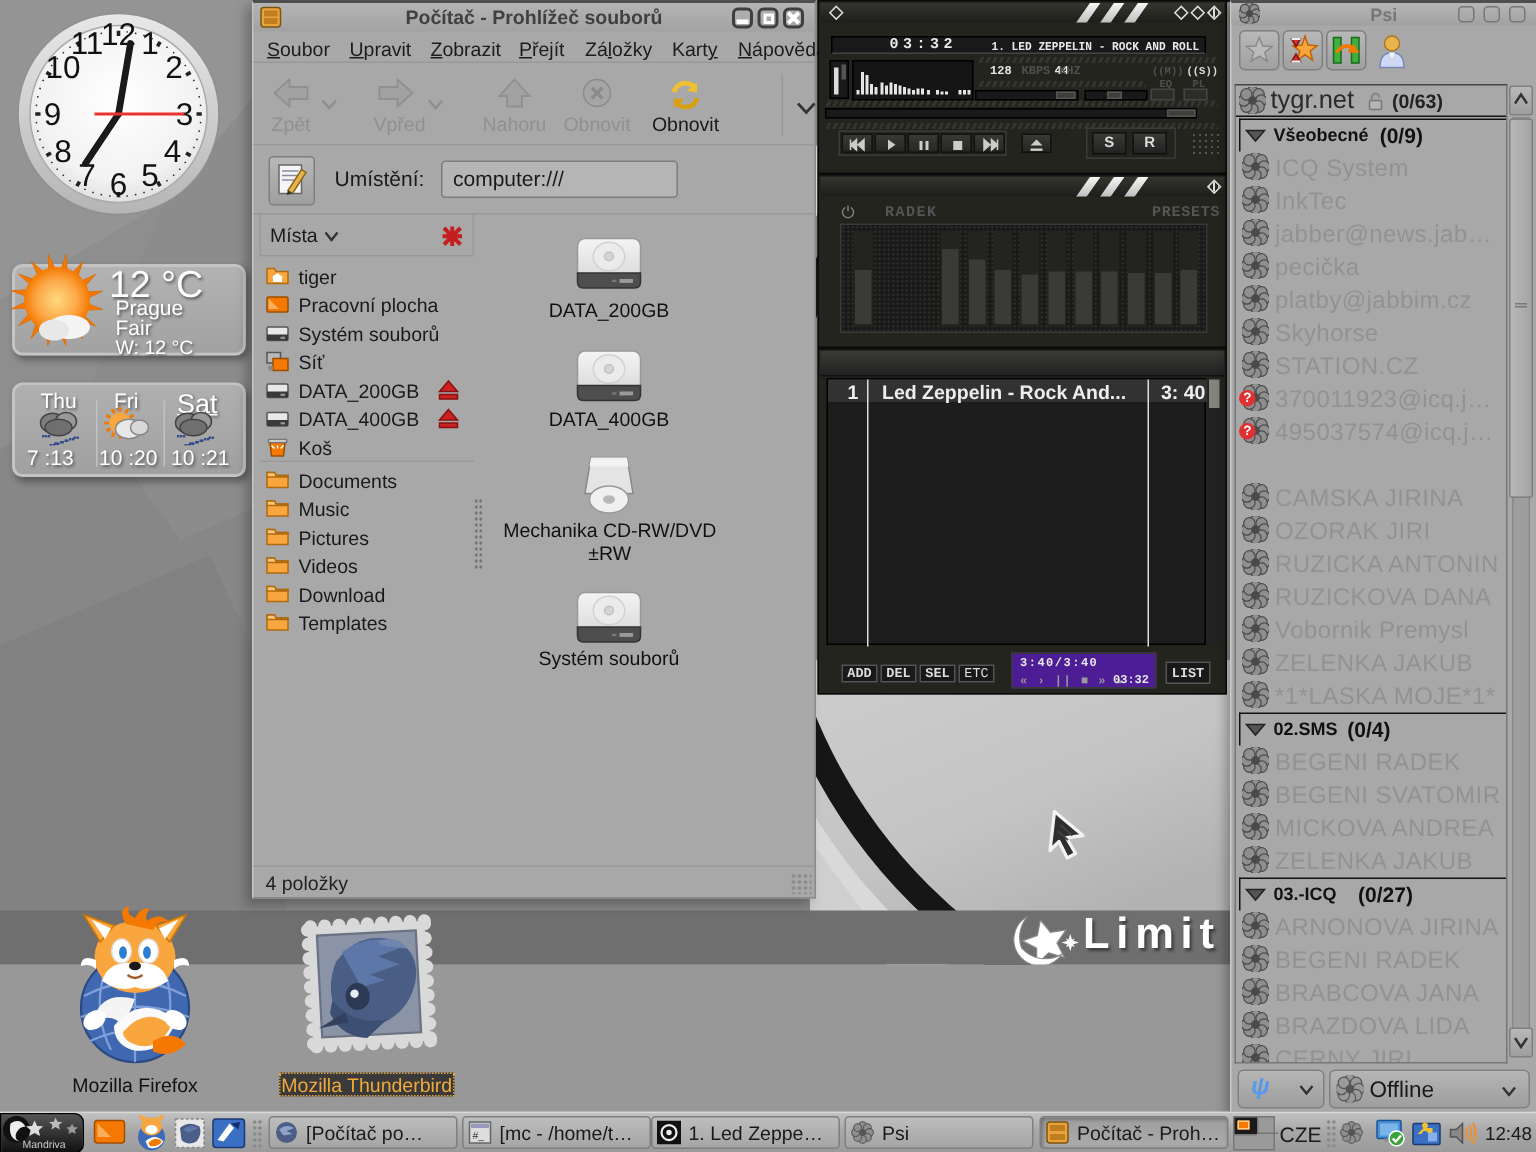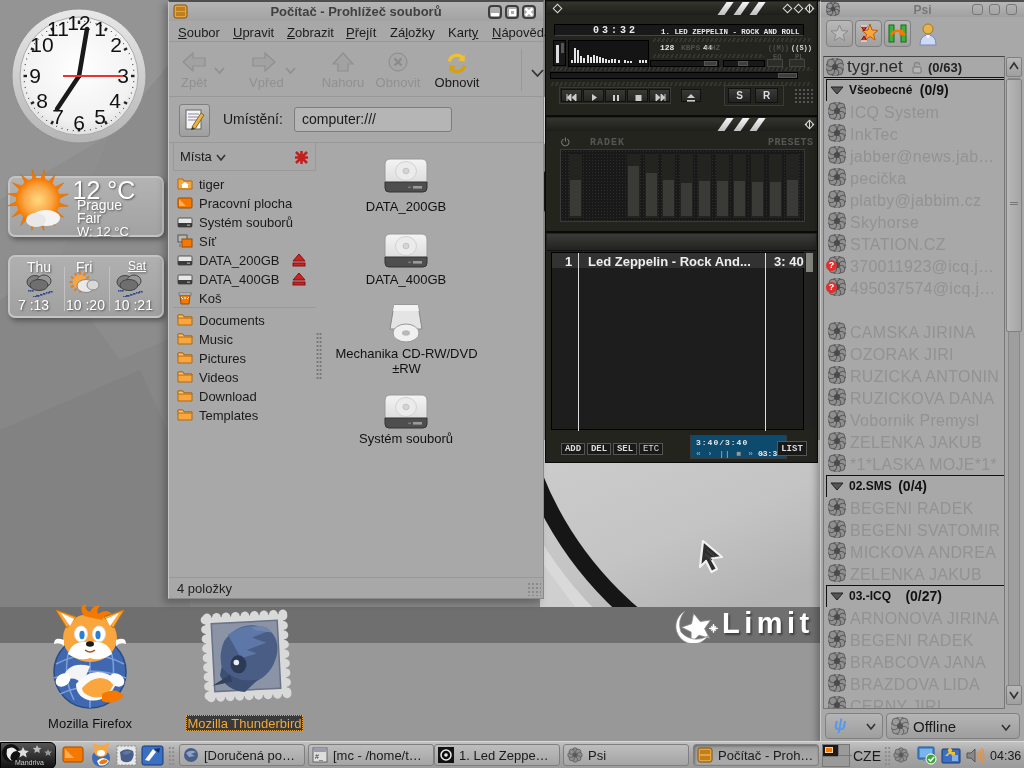--- a/index.html
+++ b/index.html
@@ -208,21 +208,21 @@
       </g>
   <circle cx="38" cy="38" r="22" fill="url(#sun)"></circle>
   <ellipse cx="46" cy="56" rx="14" ry="8" fill="#f4f4f4"></ellipse>
   <ellipse cx="36" cy="58" rx="10" ry="7" fill="#e8e8e8"></ellipse>
 </svg>
 </div>
 
 <div class="abs" id="wx2" style="left:8px;top:255px;width:156px;height:63px;background:linear-gradient(#b0b0b0,#a0a0a0);border:2px solid #c4c4c4;border-radius:7px;box-shadow:2px 3px 5px rgba(0,0,0,0.35);color:#fff;">
   <div class="abs" style="left:17px;top:2px;font-size:14px;text-shadow:1px 1px 2px #555;">Thu</div>
   <div class="abs" style="left:66px;top:2px;font-size:14px;text-shadow:1px 1px 2px #555;">Fri</div>
-  <div class="abs" style="left:118px;top:2px;font-size:12px;text-shadow:1px 1px 2px #555;text-decoration:underline;">Sat</div>
+  <div class="abs" style="left:108px;top:2px;font-size:18px;text-shadow:1px 1px 2px #555;text-decoration:underline;">Sat</div>
   <div class="abs" style="left:8px;top:40px;font-size:14px;text-shadow:1px 1px 2px #555;">7 :13</div>
   <div class="abs" style="left:56px;top:40px;font-size:14px;text-shadow:1px 1px 2px #555;">10 :20</div>
   <div class="abs" style="left:104px;top:40px;font-size:14px;text-shadow:1px 1px 2px #555;">10 :21</div>
   <div class="abs" style="left:54px;top:10px;width:1px;height:44px;background:#c2c2c2;"></div>
     <div class="abs" style="left:99px;top:10px;width:1px;height:44px;background:#c2c2c2;"></div>
     <div class="abs" style="left:13px;top:14px;" id="wic1"><svg width="32" height="26" viewBox="0 0 32 26">
         <ellipse cx="12" cy="11" rx="8" ry="6.5" fill="#7e7e7e" stroke="#444"></ellipse>
         <ellipse cx="21" cy="10" rx="7" ry="6" fill="#989898" stroke="#444"></ellipse>
         <ellipse cx="16" cy="14" rx="9" ry="5.5" fill="#6f6f6f" stroke="#444"></ellipse>
         <rect x="5" y="19" width="1.6" height="1.6" fill="#334a88"></rect>
@@ -683,21 +683,21 @@
         <div class="abs" style="left:213px;top:0;width:1px;height:178px;background:#ddd;"></div>
         <span class="abs" style="left:222px;top:1px;font-size:13px;font-weight:bold;color:#eee;white-space:nowrap;">3: 40</span>
       </div>
       <div class="abs" style="right:3px;top:19px;width:9px;height:178px;background:#222;">
         <div class="abs" style="left:1px;top:1px;width:7px;height:19px;background:#84847e;"></div>
       </div>
       <div class="abs" style="left:15px;top:210px;width:24px;height:12px;background:#191919;border:1px solid #555;color:#ddd;font-size:9px;font-weight:bold;text-align:center;line-height:11px;font-family:'Liberation Mono',monospace;">ADD</div>
       <div class="abs" style="left:41px;top:210px;width:24px;height:12px;background:#191919;border:1px solid #555;color:#ddd;font-size:9px;font-weight:bold;text-align:center;line-height:11px;font-family:'Liberation Mono',monospace;">DEL</div>
       <div class="abs" style="left:67px;top:210px;width:24px;height:12px;background:#191919;border:1px solid #555;color:#ddd;font-size:9px;font-weight:bold;text-align:center;line-height:11px;font-family:'Liberation Mono',monospace;">SEL</div>
       <div class="abs" style="left:93px;top:210px;width:24px;height:12px;background:#191919;border:1px solid #555;color:#ddd;font-size:9px;font-weight:normal;text-align:center;line-height:11px;font-family:'Liberation Mono',monospace;">ETC</div>
-      <div class="abs" style="left:144px;top:202px;width:97px;height:24px;background:#0c4a6e;border:1px solid #3a3a3a;padding-left:46px;">
+      <div class="abs" style="left:128px;top:202px;width:97px;height:24px;background:#4c1d95;border:1px solid #3a3a3a;padding-left:46px;">
         <span class="xdigit" style="position:absolute;left:5px;top:2px;font-size:8px;letter-spacing:1px;">3:40/3:40</span>
         <span class="xdigit" style="position:absolute;left:5px;top:13px;font-size:8px;color:#999;letter-spacing:1px;">« › || ■ » ▴</span>
         <span class="xdigit" style="position:absolute;right:4px;top:13px;font-size:8px;">03:32</span>
       </div>
       <div class="abs" style="left:231px;top:208px;width:30px;height:15px;background:#191919;border:1px solid #555;color:#ddd;font-size:9px;font-weight:bold;text-align:center;line-height:14px;font-family:'Liberation Mono',monospace;">LIST</div>
     </div>
   </div>
 
 <div id="psi">
   <div class="abs" style="left:0;top:0;width:100%;height:15px;background:linear-gradient(#b6b6b6,#a0a0a0);">
@@ -1279,21 +1279,21 @@
         <rect x="1" y="2" width="21" height="19" rx="2" fill="#3a6fc4" stroke="#1a3a70"></rect>
         <path d="M4 16 L12 5 L15 8 L8 17 Z" fill="#fff"></path>
         <path d="M13 5 L19 4 L18 9 Z" fill="#14306a"></path>
       </svg></div>
     <div class="abs" style="left:168px;top:4px;width:7px;height:19px;background:radial-gradient(circle,#8a8a8a 1px,transparent 1.2px);background-size:3.5px 4px;"></div>
     <div class="tkbtn" style="left:179px;width:126px;">
       <span class="ti"><svg width="16" height="16" viewBox="0 0 16 16">
           <circle cx="8" cy="8" r="7" fill="#4a5e87"></circle>
           <path d="M3 6 Q 8 2 13 5 L 8 7 L 12 9 L 6 10 Z" fill="#8fa3c8"></path>
         </svg></span>
-      <span class="tt" style="width:96px;">[Doručená po…</span>
+      <span class="tt" style="width:96px;">[Počítač po…</span>
     </div>
     <div class="tkbtn" style="left:308px;width:126px;">
       <span class="ti"><svg width="16" height="16">
           <rect x="1" y="1" width="14" height="14" fill="#ddd" stroke="#666"></rect>
           <rect x="2" y="2" width="12" height="3" fill="#99b"></rect>
           <text x="3" y="12" font-size="7" fill="#333">#_</text>
         </svg></span>
       <span class="tt" style="width:96px;">[mc - /home/t…</span>
     </div>
     <div class="tkbtn" style="left:434px;width:126px;">
@@ -1355,14 +1355,14 @@
       </svg></div>
     <div class="abs" style="left:941px;top:4px;"><svg width="20" height="19" viewBox="0 0 20 19">
         <rect x="1" y="3" width="18" height="14" rx="1" fill="#3a6fc4" stroke="#1a3a70"></rect>
         <path d="M4 10 h3 a2 2 0 1 1 4 0 h3 v-4 h-4 a2 2 0 1 0 -2 0 Z" fill="#f0c030"></path>
         <rect x="11" y="9" width="6" height="6" fill="#88b0e8"></rect>
       </svg></div>
     <div class="abs" style="left:965px;top:5px;"><svg width="20" height="17" viewBox="0 0 20 17">
         <path d="M2 6 L6 6 L10 2 L10 15 L6 11 L2 11 Z" fill="#888" stroke="#555"></path>
         <path d="M12 5 Q14 8.5 12 12 M14.5 3 Q17.5 8.5 14.5 14 M17 1.5 Q20.5 8.5 17 15.5" stroke="#e8903a" stroke-width="1.5" fill="none"></path>
       </svg></div>
-    <span class="abs" style="left:990px;top:7px;font-size:12.5px;color:#1a1a1a;">04:36</span>
+    <span class="abs" style="left:990px;top:7px;font-size:12.5px;color:#1a1a1a;">12:48</span>
   </div>
 
 </body></html>

